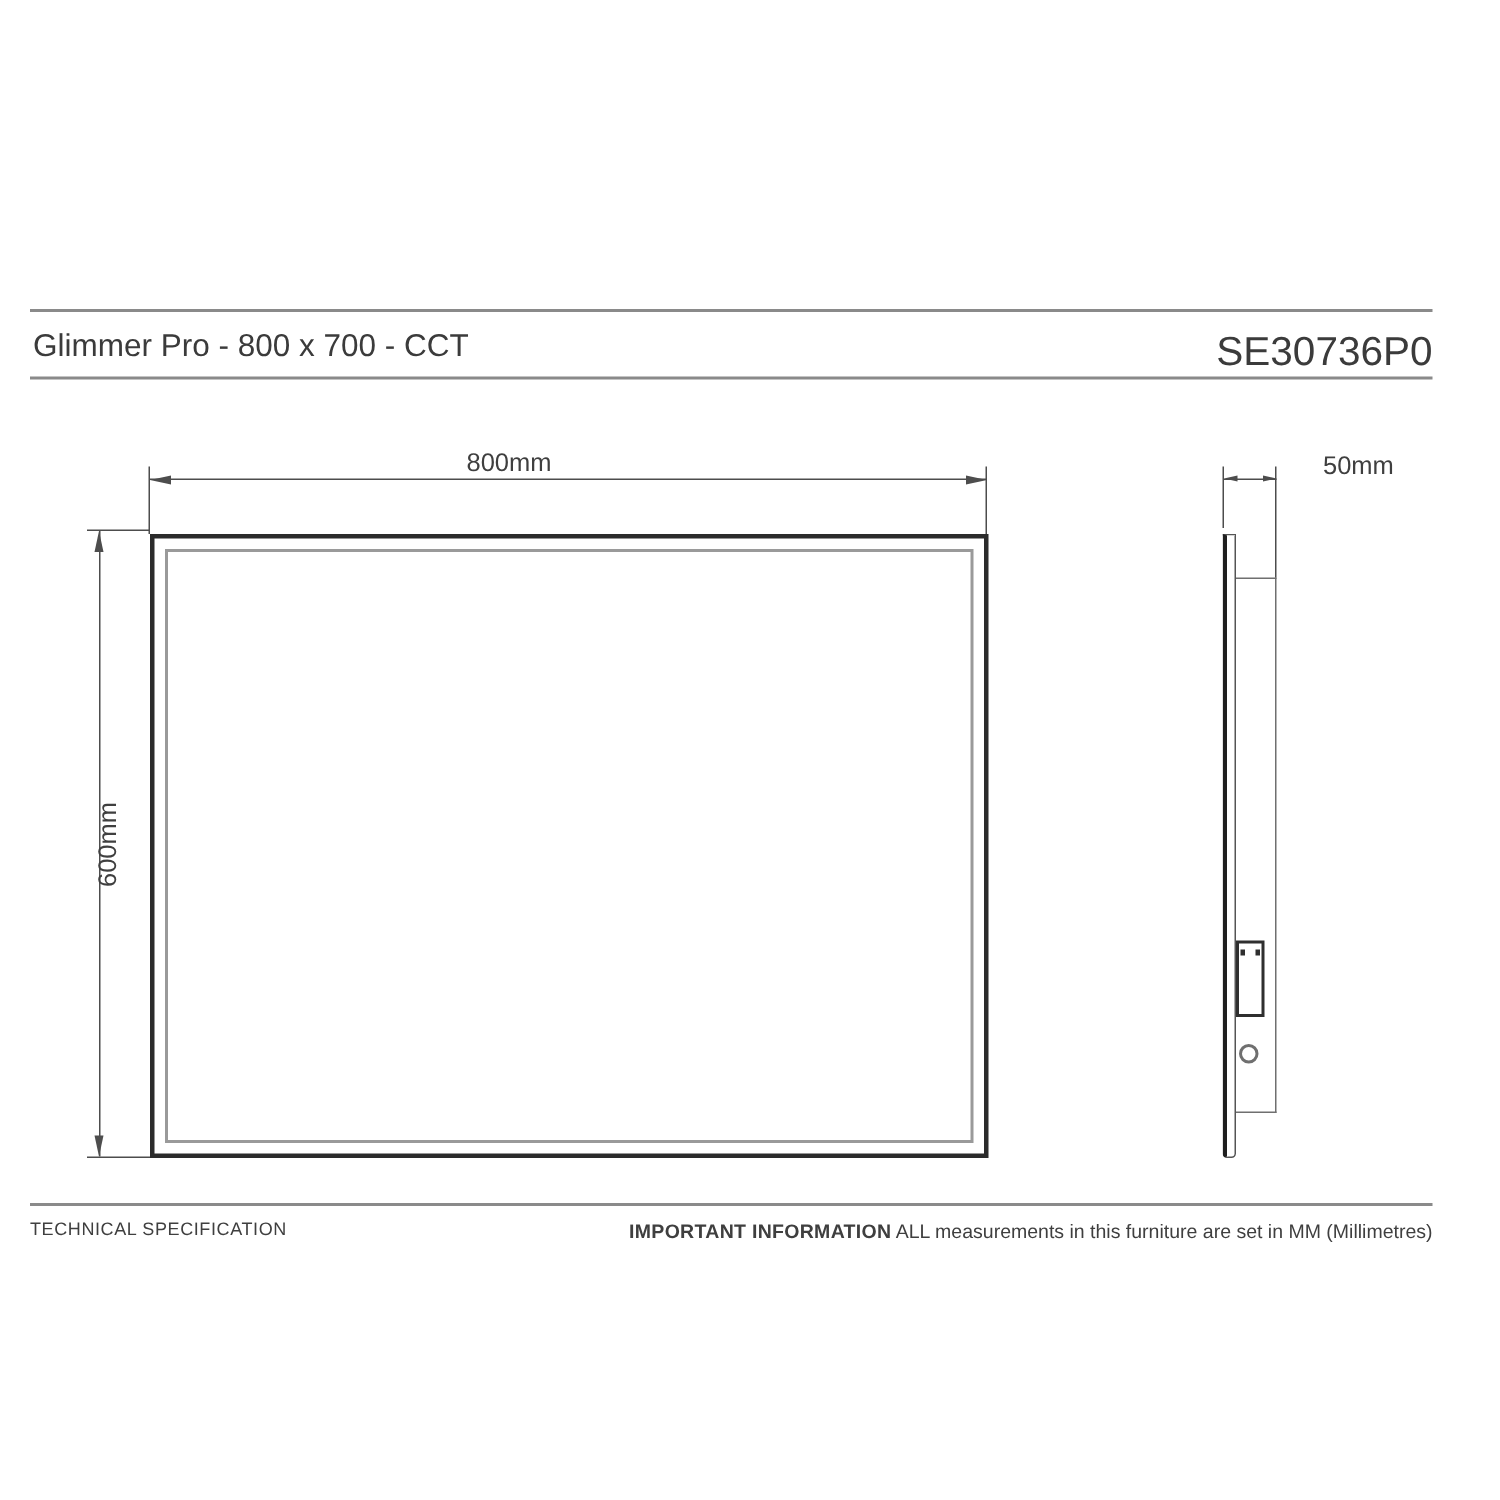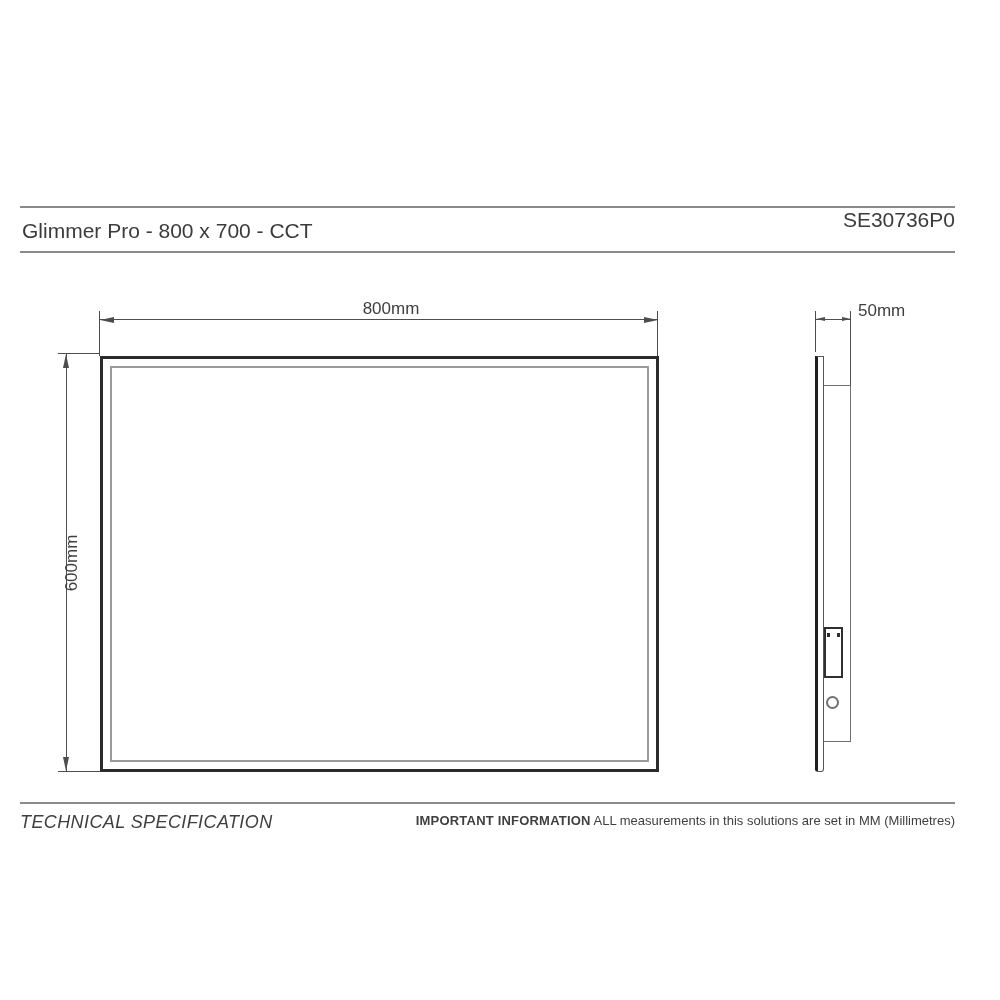--- a/index.html
+++ b/index.html
@@ -13,21 +13,21 @@
   .logo-i { position:relative; }
   .logo-i-dot { position:absolute; left:1px; top:2px; width:6px; height:6px; border-radius:50%; background:#76b82a; }
   .logo-reg { font-size:9px; color:#9a9a9a; position:relative; top:-14px; left:1px; font-weight:bold; letter-spacing:0; }
   .logo-tagline { font-size:6.5px; color:#8a8a8a; letter-spacing:1.2px; margin-top:1px; margin-left:2px; }
 
   
   .rule { position:absolute; left:20px; width:935px; height:2px; background:#8a8a8a; }
   .rule-top { top:206px; }
   .rule-bottom { top:251px; }
   .page-title { position:absolute; left:22px; top:219px; font-size:21px; color:#3b3b3b; }
-  .product-code { position:absolute; right:45px; top:208px; font-size:21px; color:#3b3b3b; text-align:right;margin-left:28px; }
+  .product-code { position:absolute; right:45px; top:219px; font-size:27px; color:#3b3b3b; text-align:right;margin-left:28px; }
 
   
   .dline { position:absolute; background:#4d4d4d; }
   .dim-label { position:absolute; font-size:17px; color:#3f3f3f; }
   .arr { position:absolute; width:0; height:0; }
   .arr-left  { border-top:3px solid transparent; border-bottom:3px solid transparent; border-right:14px solid #4d4d4d; }
   .arr-right { border-top:3px solid transparent; border-bottom:3px solid transparent; border-left:14px solid #4d4d4d; }
   .arr-up    { border-left:3px solid transparent; border-right:3px solid transparent; border-bottom:14px solid #4d4d4d; }
   .arr-down  { border-left:3px solid transparent; border-right:3px solid transparent; border-top:14px solid #4d4d4d; }
   .arr-left-sm  { border-top:2.5px solid transparent; border-bottom:2.5px solid transparent; border-right:9px solid #4d4d4d; }
@@ -36,21 +36,21 @@
   
   .front-outer { position:absolute; left:100px; top:356px; width:559px; height:416px; border:3px solid #2b2b2b; background:#fff; }
   .front-inner { position:absolute; left:7px; top:7px; right:7px; bottom:7px; border:2px solid #9a9a9a; }
 
   
   .w-dim-line { left:100px; top:319px; width:558px; height:1px; }
   .w-ext-l { left:99px;  top:311px; width:1px; height:45px; }
   .w-ext-r { left:657px; top:311px; width:1px; height:45px; }
   .w-arr-l { left:100px; top:317px; }
   .w-arr-r { left:644px; top:317px; }
-  .w-label { left:341px; top:299px; width:100px; text-align:center; }
+  .w-label { left:311px; top:299px; width:100px; }
 
   
   .h-dim-line { left:66px; top:354px; width:1px; height:417px; }
   .h-ext-t { left:58px; top:353px; width:42px; height:1px; }
   .h-ext-b { left:58px; top:771px; width:42px; height:1px; }
   .h-arr-t { left:63px; top:354px; }
   .h-arr-b { left:63px; top:757px; }
   .h-label { left:22px; top:553px; width:100px; text-align:center; transform:rotate(-90deg); }
 
   
@@ -62,25 +62,25 @@
   .driver-clip { position:absolute; top:4px; width:3px; height:4px; background:#2f2f2f; }
   .driver-clip.cl { left:1px; } .driver-clip.cr { right:1px; }
   .cable-hole { position:absolute; left:826px; top:696px; width:13px; height:13px; border:2.5px solid #6f6f6f; border-radius:50%; background:#fff; }
 
   
   .d-dim-line { left:816px; top:319px; width:35px; height:1px; }
   .d-ext-l { left:815px; top:311px; width:1px; height:41px; }
   .d-ext-r { left:850px; top:311px; width:1px; height:74px; }
   .d-arr-l { left:816px; top:317px; }
   .d-arr-r { left:842px; top:317px; }
-  .d-label { left:858px; top:301px; }
+  .d-label { left:882px; top:301px; }
 
   
   .footer-rule { top:802px; }
-  .footer-left { position:absolute; left:20px; top:812px; font-size:18px; letter-spacing:0.4px; color:#3f3f3f;font-style:italic; }
+  .footer-left { position:absolute; left:20px; top:812px; font-size:12px; letter-spacing:0.4px; color:#3f3f3f; }
   .footer-right { position:absolute; right:45px; top:813px; font-size:13px; color:#3f3f3f; white-space:nowrap; }
   .footer-right b { letter-spacing:0.2px;margin-top:41px; }
 </style>
 </head>
 <body>
 
 <div class="canvas">
 
 
   <div class="rule rule-top"></div>
@@ -116,15 +116,15 @@
 
   <div class="dline d-ext-l"></div>
   <div class="dline d-ext-r"></div>
   <div class="dline d-dim-line"></div>
   <div class="arr arr-left-sm d-arr-l"></div>
   <div class="arr arr-right-sm d-arr-r"></div>
   <div class="dim-label d-label">50mm</div>
 
   <div class="rule footer-rule"></div>
   <div class="footer-left">TECHNICAL SPECIFICATION</div>
-  <div class="footer-right"><b>IMPORTANT INFORMATION</b><span> ALL measurements in this solutions are set in MM (Millimetres)</span></div>
+  <div class="footer-right"><b>IMPORTANT INFORMATION</b><span> ALL measurements in this furniture are set in MM (Millimetres)</span></div>
 
 </div>
 
 </body></html>

